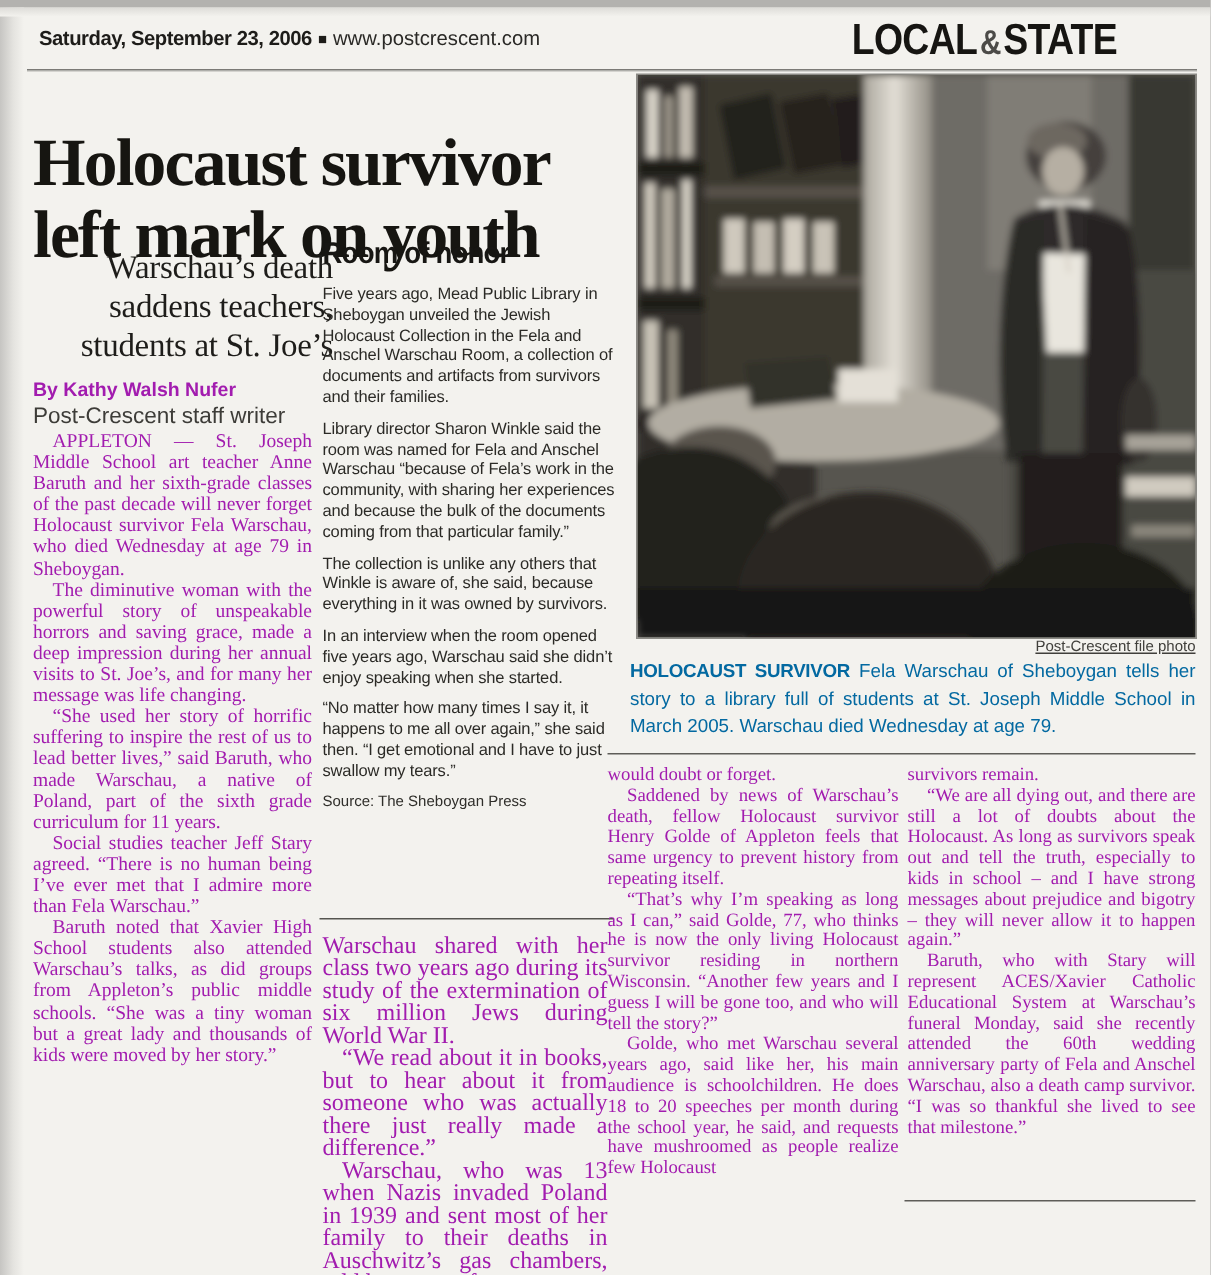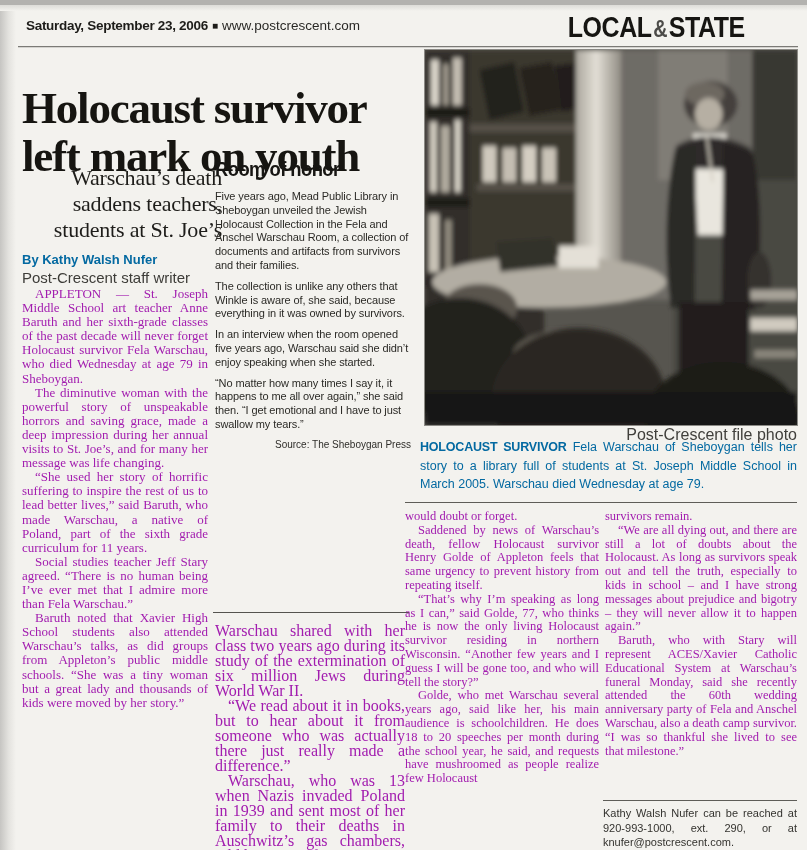--- a/index.html
+++ b/index.html
@@ -27,50 +27,50 @@
     background:#7b7a76; box-shadow:0 1px 0 rgba(120,119,115,.25); }
 
   
   .headline { position:absolute; left:22px; top:50px; width:412px;
     font-size:45px; line-height:1.06; font-weight:700; letter-spacing:-1.2px;
     color:#161511; white-space:pre-line; }
   .subhead { position:absolute; left:22px; top:160px; width:200px;
     font-size:22px; line-height:1.18; letter-spacing:-0.2px; color:#1e1d1a;
     white-space:pre-line;text-align:right; }
   .byline { position:absolute; left:22px; top:247px;
-    font-family:"Liberation Sans", sans-serif; font-weight:700; font-size:13px; color:#0369a1; }
+    font-family:"Liberation Sans", sans-serif; font-weight:700; font-size:13px; color:#a21caf; }
   .byline-title { position:absolute; left:22px; top:264px;
     font-family:"Liberation Sans", sans-serif; font-size:15px; color:#3d3c38; }
 
   
   .col { position:absolute; text-align:justify; color:#a21caf; hyphens:auto; -webkit-hyphens:auto; }
   .col p { margin:0; text-indent:13px; }
   .col p.no-indent { text-indent:0; }
   .col1 { left:22px;  top:282px; width:186px; font-size:13px;   line-height:14.1px; }
   .col2b{ left:215px; top:618px; width:190px; font-size:16px;   line-height:15px; }
   .col3 { left:405px; top:505px; width:194px; font-size:12.5px; line-height:13.8px; }
   .col4 { left:605px; top:505px; width:192px; font-size:12.5px; line-height:13.8px; }
 
   
   .sidebar { position:absolute; left:215px; top:153px; width:196px;
     font-family:"Liberation Sans", sans-serif; color:#2b2a26; }
   .sidebar h2 { margin:0 0 9px; font-size:20px; font-weight:700;
     letter-spacing:-0.6px; color:#171613; transform:scaleX(.92); transform-origin:left; }
   .sidebar p { margin:0 0 7px; font-size:11px; line-height:13.8px;
     letter-spacing:-0.1px; text-indent:0; }
-  .sidebar .source { display:block; text-align:right; font-size:10px;
+  .sidebar .source { display:block; font-size:10px;
     color:#2f2e2a; margin-top:1px; }
   .rule-sidebar { position:absolute; left:213px; top:607px; width:196px; height:1px; background:#55544f; }
 
   
   .photo { position:absolute; left:425px; top:45px; width:372px; height:375px;
     background:#55534d; outline:1px solid #8b8a85; }
   .photo svg { display:block; width:100%; height:100%; }
   .photo-credit { position:absolute; left:425px; top:421px; width:372px;
-    text-align:right; font-family:"Liberation Sans", sans-serif; font-size:16px; color:#403f3b; }
+    text-align:right; font-family:"Liberation Sans", sans-serif; font-size:10px; color:#403f3b;text-decoration:underline; }
   .caption { position:absolute; left:420px; top:433px; width:377px;
     font-family:"Liberation Sans", sans-serif; font-size:12.5px; line-height:18.5px;
     color:#0369a1; text-align:justify; }
   .caption .lead { font-weight:700; letter-spacing:-0.2px; }
   .rule-caption { position:absolute; left:405px; top:497px; width:392px; height:1px; background:#5e5d58; }
 
   
   .rule-tag { position:absolute; left:603px; top:795px; width:194px; height:1px; background:#5e5d58; }
   .tagline { position:absolute; left:603px; top:801px; width:194px;
     font-family:"Liberation Sans", sans-serif; font-size:11px; line-height:14.5px;
@@ -104,20 +104,21 @@
       <p>The diminutive woman with the powerful story of unspeakable horrors and saving grace, made a deep impression during her annual visits to St. Joe’s, and for many her message was life changing.</p>
       <p>“She used her story of horrific suffering to inspire the rest of us to lead better lives,” said Baruth, who made Warschau, a native of Poland, part of the sixth grade curriculum for 11 years.</p>
       <p>Social studies teacher Jeff Stary agreed. “There is no human being I’ve ever met that I admire more than Fela Warschau.”</p>
       <p>Baruth noted that Xavier High School students also attended Warschau’s talks, as did groups from Appleton’s public middle schools. “She was a tiny woman but a great lady and thousands of kids were moved by her story.”</p>
     </div>
 
   <div class="sidebar">
     <h2>Room of honor</h2>
     <div>
         <p>Five years ago, Mead Public Library in Sheboygan unveiled the Jewish Holocaust Collection in the Fela and Anschel Warschau Room, a collection of documents and artifacts from survivors and their families.</p>
+        <p>Library director Sharon Winkle said the room was named for Fela and Anschel Warschau “because of Fela’s work in the community, with sharing her experiences and because the bulk of the documents coming from that particular family.”</p>
         <p>The collection is unlike any others that Winkle is aware of, she said, because everything in it was owned by survivors.</p>
         <p>In an interview when the room opened five years ago, Warschau said she didn’t enjoy speaking when she started.</p>
         <p>“No matter how many times I say it, it happens to me all over again,” she said then. “I get emotional and I have to just swallow my tears.”</p>
       </div>
     <span class="source">Source: The Sheboygan Press</span>
   </div>
   <div class="rule-sidebar"></div>
 
   <div class="col col2b">
       <p class="no-indent">Warschau shared with her class two years ago during its study of the extermination of six million Jews during World War II.</p>
@@ -211,14 +212,13 @@
       <p>“That’s why I’m speaking as long as I can,” said Golde, 77, who thinks he is now the only living Holocaust survivor residing in northern Wisconsin. “Another few years and I guess I will be gone too, and who will tell the story?”</p>
       <p>Golde, who met Warschau several years ago, said like her, his main audience is schoolchildren. He does 18 to 20 speeches per month during the school year, he said, and requests have mushroomed as people realize few Holocaust</p>
     </div>
   <div class="col col4">
       <p class="no-indent">survivors remain.</p>
       <p>“We are all dying out, and there are still a lot of doubts about the Holocaust. As long as survivors speak out and tell the truth, especially to kids in school – and I have strong messages about prejudice and bigotry – they will never allow it to happen again.”</p>
       <p>Baruth, who with Stary will represent ACES/Xavier Catholic Educational System at Warschau’s funeral Monday, said she recently attended the 60th wedding anniversary party of Fela and Anschel Warschau, also a death camp survivor. “I was so thankful she lived to see that milestone.”</p>
     </div>
 
   <div class="rule-tag"></div>
-  <div class="tagline">Kathy Walsh Nufer can be reached at 920-993-1000, ext. 290, or at knufer@postcrescent.com.</div>
 </div>
 
 </body></html>

